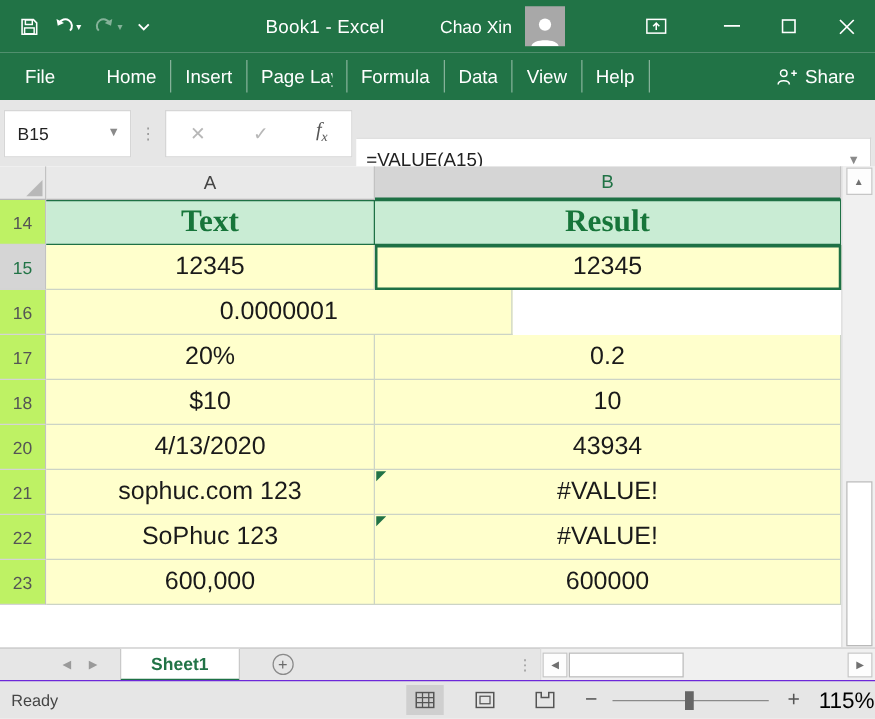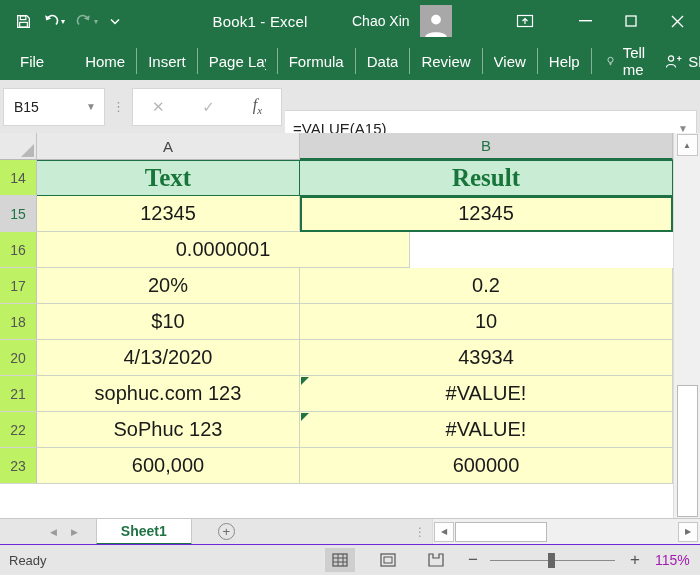--- a/index.html
+++ b/index.html
@@ -124,21 +124,21 @@
     background:#e6e6e6; border-top:1px solid #6d28d9; display:flex; align-items:center;
     font-size:13px; color:#444; }
   .status-text { padding-left:9px; }
   .viewbtns { position:absolute; left:325px; display:flex; gap:18px; align-items:center; }
   .vbtn { width:30px; height:24px; display:flex; align-items:center; justify-content:center; }
   .vbtn.active { background:#cfcfcf; }
   .zoomout { position:absolute; left:468px; font-size:17px; color:#555; }
   .zoomtrack { position:absolute; left:490px; top:15px; width:125px; height:1px; background:#8a8a8a; }
   .zoomthumb { position:absolute; left:548px; top:8px; width:7px; height:15px; background:#666; }
   .zoomin { position:absolute; left:630px; font-size:17px; color:#555; }
-  .zoomlevel { position:absolute; left:655px; font-size:14px; color:#a21caf; }
+  .zoomlevel { position:absolute; left:655px; font-size:18px; color:#000000; }
 
   svg { display:block; }
 </style>
 </head>
 <body>
 
 <div class="app">
 
   <div class="titlebar">
     <div class="qat">
@@ -217,37 +217,27 @@
         </div>
         <div class="rtab rtab-i3">
           <span class="lbl">Page Layout</span>
         </div>
         <div class="rtab rtab-i4">
           <span class="lbl">Formulas</span>
         </div>
         <div class="rtab rtab-i5">
           <span class="lbl">Data</span>
         </div>
-        <div class="rtab rtab-i6">
-          <span class="lbl">Review</span>
-        </div>
         <div class="rtab rtab-i7">
           <span class="lbl">View</span>
         </div>
         <div class="rtab rtab-i8">
           <span class="lbl">Help</span>
         </div>
       </div>
-    <div class="tellme">
-      <svg width="15" height="18" viewBox="0 0 16 18">
-          <circle cx="8" cy="7" r="4.6" fill="none" stroke="#fff" stroke-width="1.2"></circle>
-          <path d="M6 13.2h4M6.6 15.4h2.8" stroke="#fff" stroke-width="1.2"></path>
-        </svg>
-      <span>Tell me</span>
-    </div>
     <div class="share">
       <svg width="17" height="15" viewBox="0 0 17 15">
           <circle cx="6" cy="4.5" r="2.6" fill="none" stroke="#fff" stroke-width="1.2"></circle>
           <path d="M1.5 13.5c0-4 9-4 9 0" fill="none" stroke="#fff" stroke-width="1.2"></path>
           <path d="M12 4.5h4.5M14.2 2.2v4.6" stroke="#fff" stroke-width="1.2"></path>
         </svg>
       <span>Share</span>
     </div>
   </div>
 

